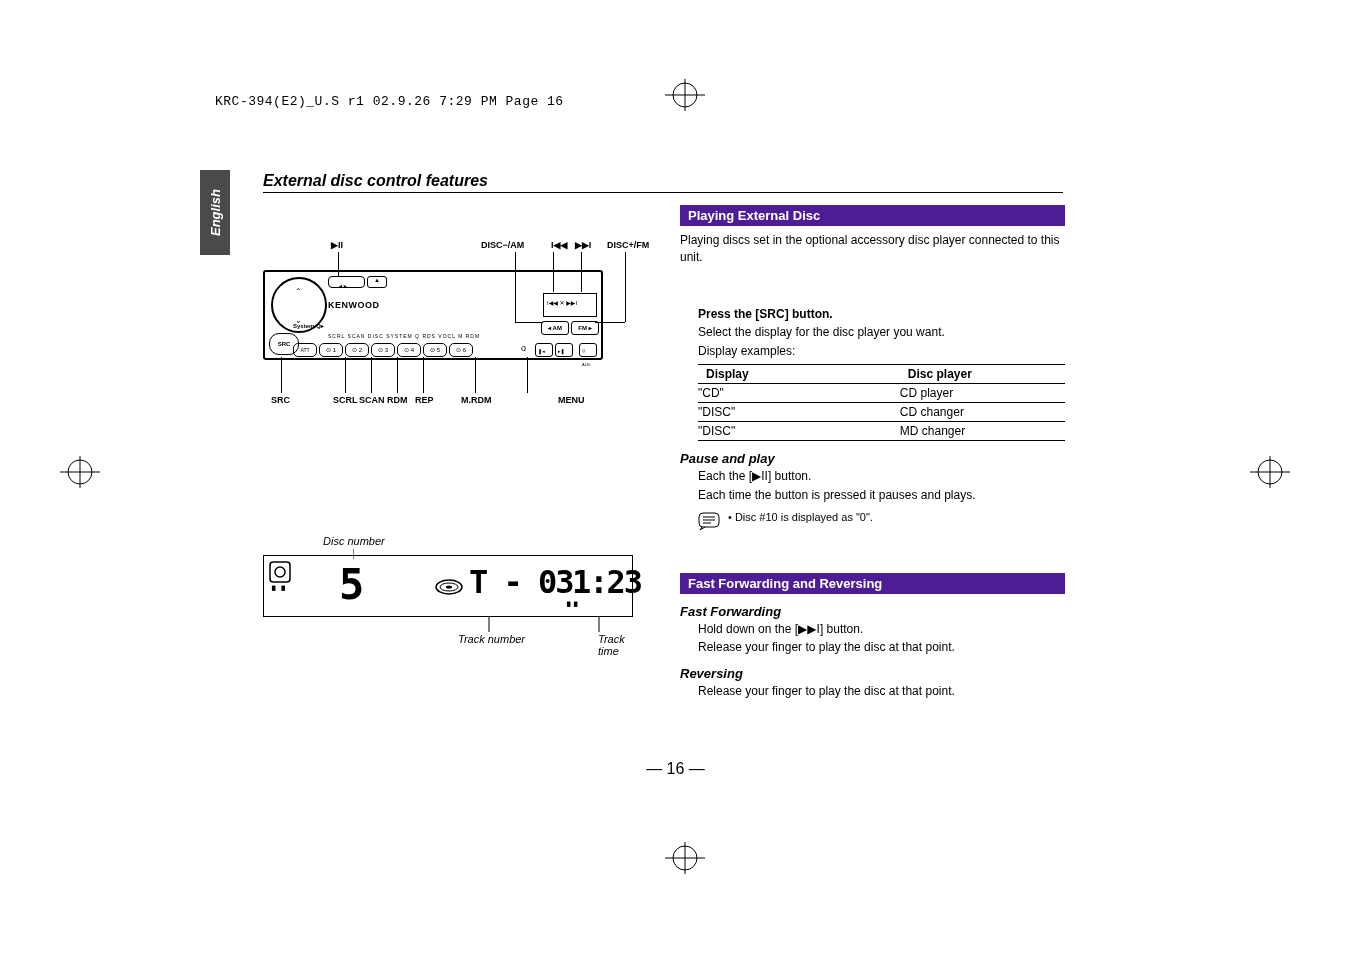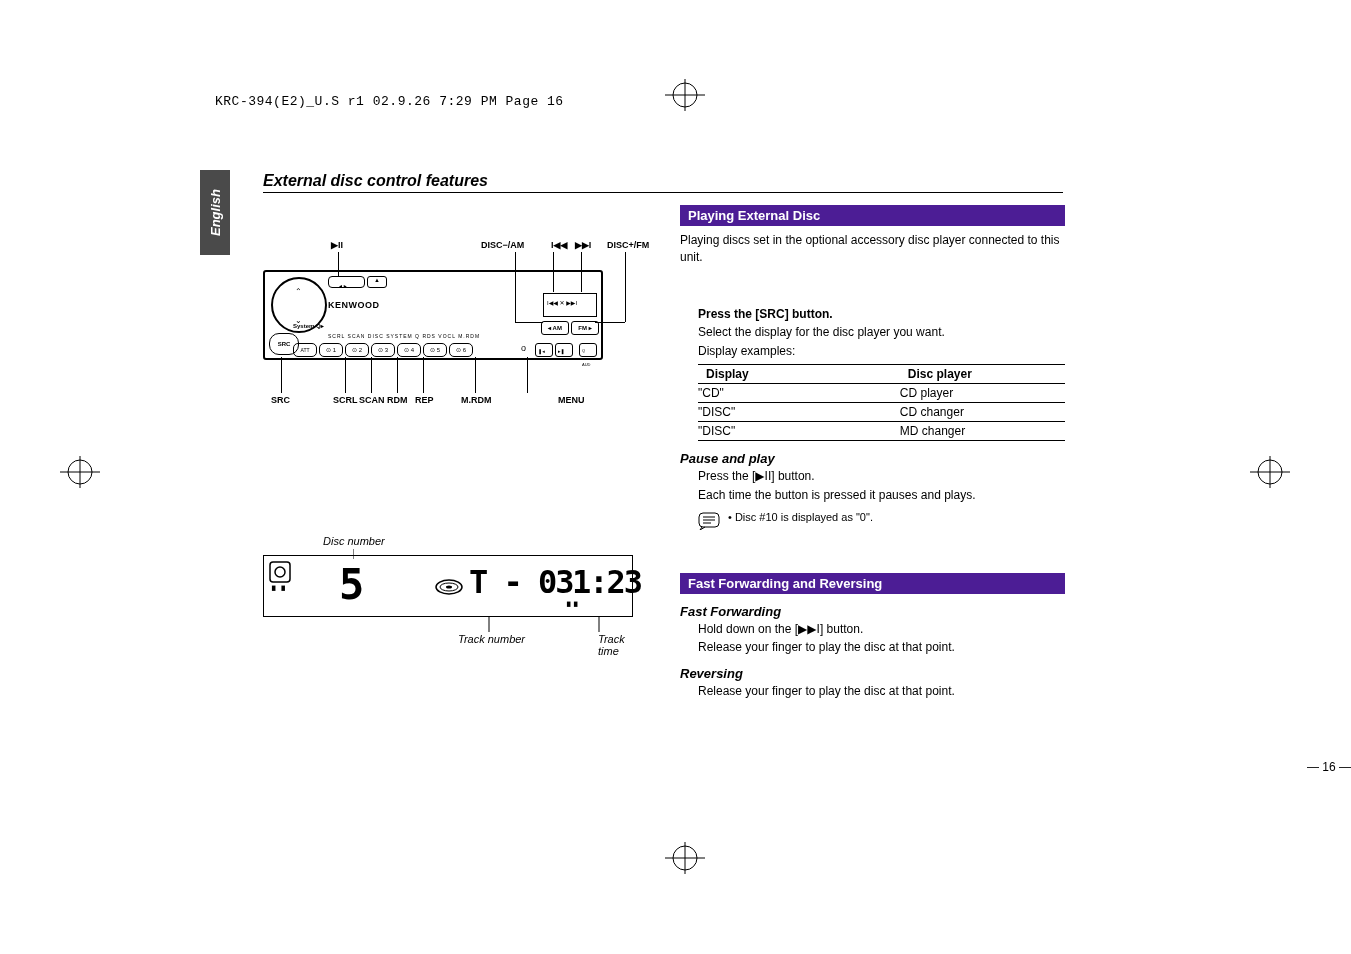--- a/index.html
+++ b/index.html
@@ -336,22 +336,22 @@
   .note-text {
     font-size: 11px;
     line-height: 1.4;
   }
   .note-text div { margin-bottom: 2px; }
   .pagenum {
     position: absolute;
     top: 760px;
     left: 0;
     width: 1351px;
-    text-align: right;
-    font-size: 12px;
+    text-align: center;
+    font-size: 16px;
   }
   .glyph { font-family: Arial, sans-serif; }
 </style>
 </head>
 <body>
 
 <div class="page">
 
   <div class="print-header">KRC-394(E2)_U.S r1  02.9.26  7:29 PM  Page 16</div>
 
@@ -512,21 +512,21 @@
           <td>"DISC"</td>
           <td>MD changer</td>
         </tr>
       </tbody>
         </table>
     </div>
 
     <div class="subheading">Pause and play</div>
     <div class="indent">
       <p class="body-text" style="margin:0;">
-        <span>Press the [</span><span class="glyph">▶II</span><span>] button.</span>
+        <span>Each the [</span><span class="glyph">▶II</span><span>] button.</span>
       </p>
       <p class="body-text" style="margin-top:2px;">Each time the button is pressed it pauses and plays.</p>
     </div>
 
     <div class="note-block">
       <span class="note-icon">
         <svg width="22" height="18">
             <rect x="1" y="1" width="20" height="14" rx="4" fill="none" stroke="#000" stroke-width="1"></rect>
             <line x1="5" y1="5" x2="17" y2="5" stroke="#000"></line>
             <line x1="5" y1="8" x2="17" y2="8" stroke="#000"></line>

